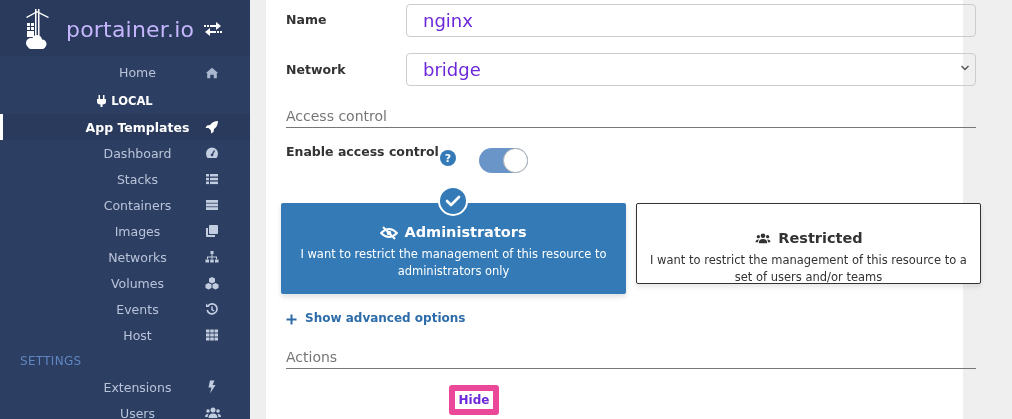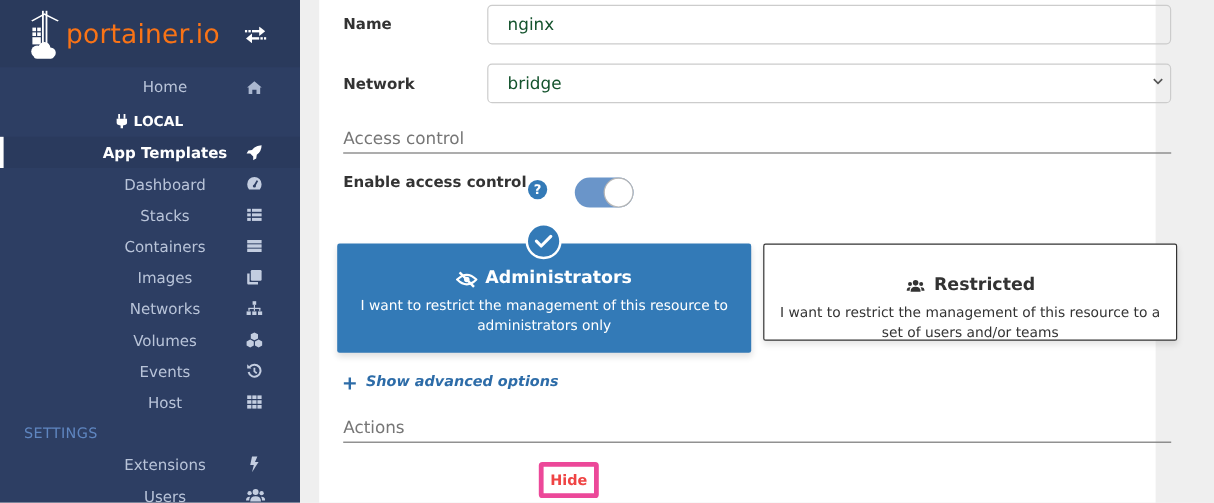--- a/index.html
+++ b/index.html
@@ -3,55 +3,55 @@
 <meta charset="utf-8">
 <style>
   * { box-sizing: border-box; margin: 0; padding: 0; }
   html, body { width: 1012px; height: 419px; overflow: hidden; background: #efefef; font-family: "DejaVu Sans", sans-serif; }
   .app { position: relative; width: 1012px; height: 419px; }
 
   
   .sidebar { position: absolute; left: 0; top: 0; width: 250px; height: 419px; background: #2d3e63; color: #b4c1d9; }
   .brand { height: 56px; background: #2a3a5c; position: relative; }
   .brand-logo { position: absolute; left: 24px; top: 7px; display: flex; align-items: center; }
-  .brand-text { color: #f97316; font-size: 22px; letter-spacing: 0.2px; margin-left: 5px; }
+  .brand-text { color: #c4b5fd; font-size: 22px; letter-spacing: 0.2px; margin-left: 16px; }
   .brand-toggle { position: absolute; right: 28px; top: 22px; color: #fff; font-size: 14px; }
   .nav { list-style: none; }
   .nav-item { position: relative; height: 26px; display: flex; align-items: center; padding-left: 25px; font-size: 12.5px; color: #b9c4d9; justify-content: center; }
   .nav-item .icon { position: absolute; left: 205px; top: 6px; width: 14px; height: 14px; color: #c3cde0; }
   .nav-item.active { color: #fff; background: #2a3a5d; font-weight: bold; }
   .nav-item.active::before { content: ""; position: absolute; left: 0; top: 0; width: 3px; height: 26px; background: #fff; }
   .nav-item.active .icon { color: #fff; }
   .endpoint { height: 26px; display: flex; align-items: center; justify-content: center; color: #fff; font-weight: bold; font-size: 11.5px; }
   .endpoint svg { margin-right: 5px; }
   .section-title { height: 26px; display: flex; align-items: center; padding-left: 20px; color: #5f86c0; font-size: 12px; letter-spacing: 0.3px; }
 
   
   .panel { position: absolute; left: 266px; top: 0; width: 697px; height: 419px; background: #fff; }
   .row { position: absolute; left: 20px; }
   .label { font-weight: bold; font-size: 12.5px; color: #333; }
-  .input { position: absolute; left: 140px; width: 570px; height: 33px; border: 1px solid #cccccc; border-radius: 4px; padding-left: 16px; font-size: 14px; color: #14532d; display: flex; align-items: center; }
+  .input { position: absolute; left: 140px; width: 570px; height: 33px; border: 1px solid #cccccc; border-radius: 4px; padding-left: 16px; font-size: 18px; color: #6d28d9; display: flex; align-items: center; }
   .chevron { position: absolute; right: 5px; top: 10px; }
   .section-hdr { position: absolute; left: 20px; width: 690px; border-bottom: 1px solid #777; font-size: 14px; color: #767676; padding-bottom: 3px; }
   .toggle { position: absolute; left: 213px; top: 148px; width: 49px; height: 25px; border-radius: 13px; background: #6a95c9; }
   .toggle .knob { position: absolute; right: 0; top: 0; width: 25px; height: 25px; border-radius: 50%; background: #fff; border: 1px solid #b7b7b7; }
   .help { position: absolute; left: 174px; top: 150px; width: 16px; height: 16px; border-radius: 50%; background: #337ab7; color: #fff; font-size: 11px; font-weight: bold; display: flex; align-items: center; justify-content: center; }
 
   .box { position: absolute; top: 203px; height: 91px; border-radius: 2px; text-align: center; font-size: 11.5px; line-height: 17px; }
   .box.admin { left: 15px; width: 345px; background: #337ab7; color: #fff; box-shadow: 0 3px 5px rgba(0,0,0,0.12); }
   .box.restricted { left: 370px; width: 345px; height: 81px; background: #fff; color: #333; border: 1px solid #333; box-shadow: 0 3px 5px rgba(0,0,0,0.1); }
   .box-title { font-size: 14.5px; font-weight: bold; display: flex; align-items: center; justify-content: center; gap: 6px; }
   .box.admin .box-title { margin-top: 21px; margin-bottom: 5px; }
   .box.restricted .box-title { margin-top: 26px; margin-bottom: 5px; }
   .check { position: absolute; left: 172px; top: 186px; width: 30px; height: 30px; border-radius: 50%; background: #337ab7; border: 2px solid #fff; display: flex; align-items: center; justify-content: center; z-index: 2; }
 
-  .adv-link { position: absolute; left: 20px; top: 311px; font-size: 12px; color: #2d6ca8; font-weight: bold; display: flex; align-items: flex-end; gap: 8px; font-style: italic; }
+  .adv-link { position: absolute; left: 20px; top: 311px; font-size: 12px; color: #2d6ca8; font-weight: bold; display: flex; align-items: flex-end; gap: 8px; }
   .btn { position: absolute; top: 385px; height: 30px; border-radius: 3px; font-size: 12px; font-weight: bold; display: flex; align-items: center; justify-content: center; }
   .btn-primary { left: 25px; width: 150px; background: #337ab7; color: #fff; }
-  .btn-default { left: 183px; width: 50px; background: #fff; color: #ef4444; border: 4px solid #ec4899; }
+  .btn-default { left: 183px; width: 50px; background: #fff; color: #6d28d9; border: 6px solid #ec4899; }
 </style>
 </head>
 <body>
 
 <div class="app">
 
   <aside class="sidebar">
     <div class="brand">
       <div class="brand-logo">
         <svg width="26" height="44" viewBox="0 0 26 44">

